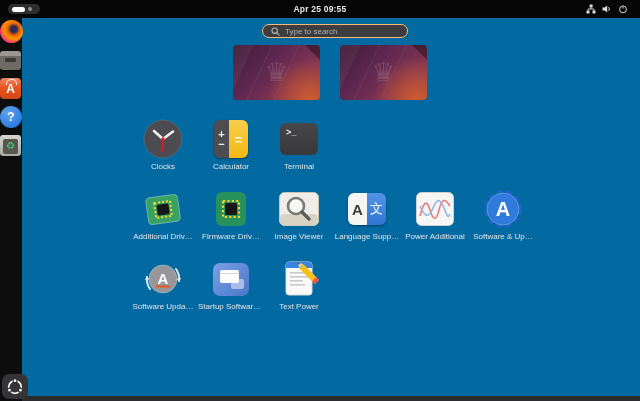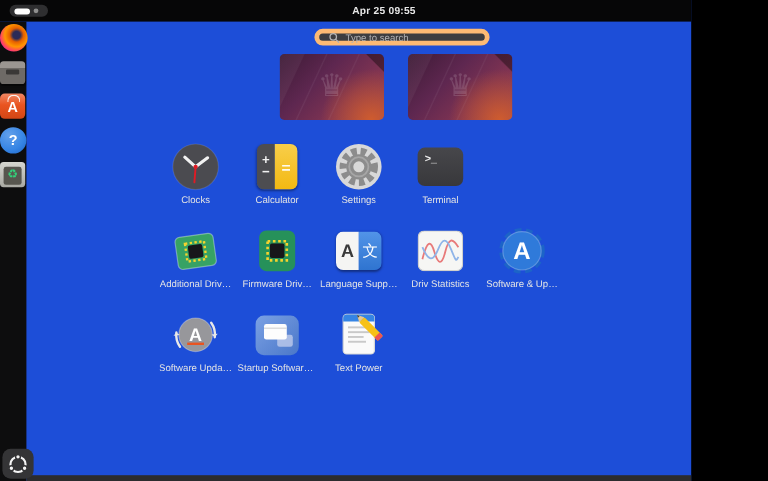--- a/index.html
+++ b/index.html
@@ -1,17 +1,17 @@
 <!DOCTYPE html>
 <html><head>
 <meta charset="utf-8">
 <style>
   html,body{margin:0;padding:0;background:#000;}
   *{box-sizing:border-box;font-family:"Liberation Sans",sans-serif;}
-  #screen{position:relative;width:576px;height:401px;background:#1d4ed8;overflow:hidden;}
+  #screen{position:relative;width:640px;height:401px;background:#0369a1;overflow:hidden;}
 
   
   #topbar{position:absolute;left:0;top:0;width:640px;height:18px;background:#060607;display:flex;align-items:center;justify-content:space-between;z-index:30;}
   #activities-pill{margin-left:8px;width:32px;height:10px;background:#2e2e30;border-radius:6px;display:flex;align-items:center;gap:3px;padding:0 4px;cursor:pointer;}
   #activities-pill .ws-active{width:13px;height:5px;background:#ffffff;border-radius:3px;}
   #activities-pill .ws-dot{width:4px;height:4px;background:#8e8e8e;border-radius:50%;}
   #clock{position:absolute;left:50%;transform:translateX(-50%);color:#e8e8e8;font-size:8.5px;font-weight:700;letter-spacing:.2px;padding:2px 8px;border-radius:8px;}
   #status-area{margin-right:8px;display:flex;align-items:center;gap:6px;padding:2px 4px;border-radius:8px;}
   #status-area svg{display:block;}
 
@@ -28,21 +28,21 @@
   .trash-icon .front{position:absolute;left:3px;top:4px;right:3px;bottom:2px;background:#57564f;border-radius:2px;}
   .trash-icon .recycle{position:relative;color:#33d17a;font-size:10px;line-height:10px;z-index:1;}
 
   
   #show-apps{position:absolute;left:2px;top:374px;width:26px;height:25px;border-radius:7px;background:#343436;display:flex;align-items:center;justify-content:center;cursor:pointer;z-index:5;}
 
   
   #bottom-strip{position:absolute;left:22px;top:396px;width:618px;height:5px;background:#2c2c2e;}
 
   
-  #search-bar{position:absolute;left:262px;top:24px;width:146px;height:14px;background:#3d3d40;border:4px solid #fdba74;border-radius:8px;display:flex;align-items:center;gap:5px;padding:0 8px;cursor:text;}
+  #search-bar{position:absolute;left:262px;top:24px;width:146px;height:14px;background:#3d3d40;border:1px solid #fdba74;border-radius:8px;display:flex;align-items:center;gap:5px;padding:0 8px;cursor:text;}
   #search-bar .placeholder{color:#b2b2b4;font-size:8px;}
 
   
   .ws-thumb{position:absolute;top:45px;width:87px;height:55px;border-radius:4px;overflow:hidden;cursor:pointer;
     background:
       linear-gradient(225deg, rgba(0,0,0,.38) 0 10%, rgba(0,0,0,0) 11%),
       linear-gradient(115deg, rgba(255,255,255,.05) 18%, rgba(255,255,255,0) 19% 34%, rgba(255,255,255,.06) 35%, rgba(255,255,255,0) 36% 58%, rgba(255,255,255,.05) 59%, rgba(255,255,255,0) 60%),
       radial-gradient(circle at 88% 100%, #cf5c2e 0%, rgba(207,92,46,0) 45%),
       linear-gradient(135deg,#3d1a35 0%,#5e2750 38%,#7e3352 68%,#8f3e55 100%);}
   .ws-thumb .emblem{position:absolute;left:50%;top:50%;transform:translate(-50%,-54%);color:rgba(255,255,255,.14);font-size:26px;font-family:"DejaVu Sans",sans-serif;}
@@ -190,32 +190,20 @@
                 <span>−</span>
               </div>
             <div class="yellow">
                 <span>=</span>
               </div>
           </div>
         </div>
         <div class="app-label">Calculator</div>
       </div>
 
-      <div class="tile">
-        <div class="app-icon">
-          <svg width="40" height="40" viewBox="0 0 40 40">
-            <circle cx="20" cy="20" r="19" fill="#d8d8d8"></circle>
-            <circle cx="20" cy="20" r="13" fill="none" stroke="#8c8c8c" stroke-width="6" stroke-dasharray="4.6 3.2"></circle>
-            <circle cx="20" cy="20" r="10.5" fill="#8c8c8c"></circle>
-            <circle cx="20" cy="20" r="8" fill="none" stroke="#a6a6a6" stroke-width="1.5"></circle>
-            <circle cx="20" cy="20" r="4.6" fill="#d8d8d8"></circle>
-          </svg>
-        </div>
-        <div class="app-label">Settings</div>
-      </div>
 
 
       <div class="tile">
         <div class="app-icon">
           <div class="term-icon"><span>&gt;_</span></div>
         </div>
         <div class="app-label">Terminal</div>
       </div>
 
     </div>
@@ -240,40 +228,52 @@
         <div class="app-icon">
           <svg width="40" height="40" viewBox="0 0 40 40">
             <rect x="5" y="3" width="30" height="34" rx="6" fill="#26915a"></rect>
             <rect x="12" y="12" width="16" height="16" fill="none" stroke="#f6d32d" stroke-width="2.2" stroke-dasharray="2.2 2.2"></rect>
             <rect x="14" y="14" width="12" height="12" rx="1.5" fill="#17171a"></rect>
           </svg>
         </div>
         <div class="app-label">Firmware Driv…</div>
       </div>
 
+      <div class="tile">
+        <div class="app-icon">
+          <svg width="40" height="34" viewBox="0 0 40 34">
+            <rect x="0.5" y="0.5" width="39" height="33" rx="5" fill="#eeede8" stroke="#c9c5b8"></rect>
+            <rect x="0.5" y="22" width="39" height="11.5" rx="5" fill="#d9d3c4"></rect>
+            <circle cx="17" cy="14" r="8" fill="#f7f7f4" stroke="#7a7a78" stroke-width="2.6"></circle>
+            <line x1="23" y1="20" x2="30" y2="27" stroke="#5c5c5a" stroke-width="3.4" stroke-linecap="round"></line>
+            <path d="M12.5 11 A6 6 0 0 1 17 8.5" stroke="#ffffff" stroke-width="1.6" fill="none" stroke-linecap="round"></path>
+          </svg>
+        </div>
+        <div class="app-label">Image Viewer</div>
+      </div>
 
       <div class="tile">
         <div class="app-icon">
           <div class="lang-icon">
             <div class="latin">A</div>
             <div class="cjk">文</div>
           </div>
         </div>
         <div class="app-label">Language Supp…</div>
       </div>
 
       <div class="tile">
         <div class="app-icon">
           <svg width="38" height="34" viewBox="0 0 38 34">
             <rect x="0.5" y="0.5" width="37" height="33" rx="5" fill="#f6f6f4" stroke="#d0d0cc"></rect>
             <path d="M4 24 C 8 8, 11 8, 14 18 S 20 30, 23 18 S 29 6, 34 14" fill="none" stroke="#e87a7a" stroke-width="1.5"></path>
             <path d="M4 14 C 9 26, 13 26, 17 16 S 24 6, 28 16 S 32 26, 34 22" fill="none" stroke="#8fb4e8" stroke-width="1.5"></path>
           </svg>
         </div>
-        <div class="app-label">Driv Statistics</div>
+        <div class="app-label">Power Additional</div>
       </div>
 
       <div class="tile">
         <div class="app-icon">
           <svg width="40" height="40" viewBox="0 0 40 40">
             <circle cx="20" cy="20" r="15.5" fill="none" stroke="#1c64c8" stroke-width="7" stroke-dasharray="5 3.4"></circle>
             <circle cx="20" cy="20" r="16" fill="#2f7ada"></circle>
             <circle cx="20" cy="20" r="16" fill="none" stroke="rgba(255,255,255,.25)" stroke-width="1"></circle>
             <text x="20" y="27" text-anchor="middle" font-family="Liberation Sans, sans-serif" font-size="20" font-weight="700" fill="#ffffff">A</text>
           </svg>

